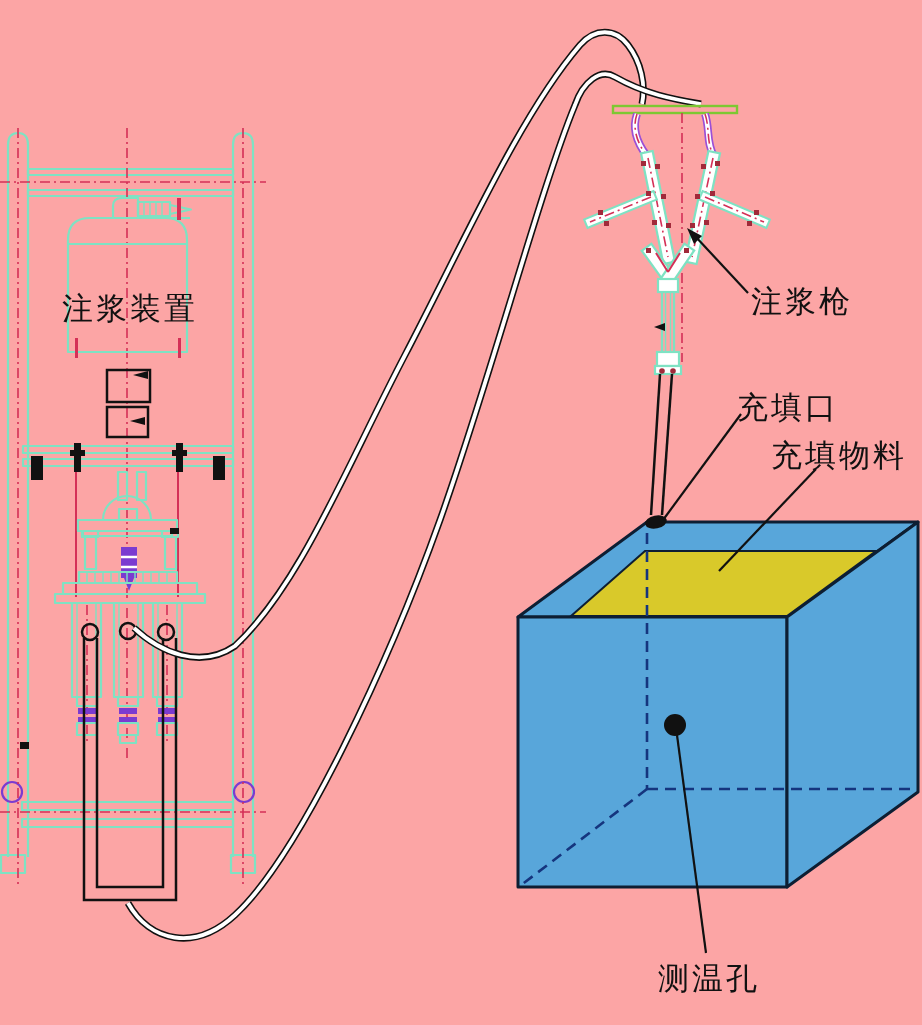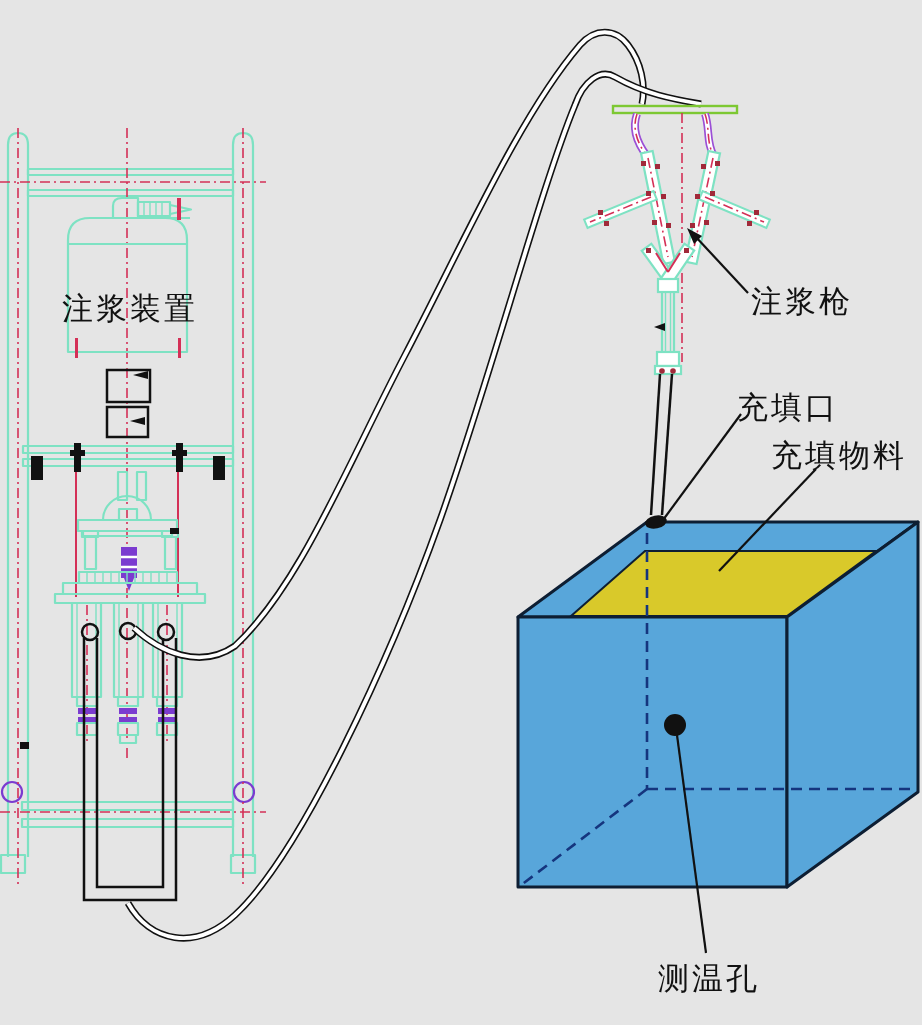--- a/index.html
+++ b/index.html
@@ -1,16 +1,16 @@
 <!DOCTYPE html>
 <html style="--machine-cyan: #7ee2c3; --centerline-red: #d43057; --violet: #7b3bd0; --violet-tube: #9b4fd6; --green-bar: #7dc832; --box-blue: #58a6da; --box-yellow: #d9c92a; --box-outline: #0d1e33; --hidden-edge: #15357e; --bolt-red: #a12a3a; --ink: #111111;"><head>
 <meta charset="utf-8">
 <style>
   html,body{margin:0;padding:0;background:#ffffff;}
-  .stage{position:relative;width:922px;height:1025px;background:#e5e5e5;overflow:hidden;
+  .stage{position:relative;width:922px;height:1025px;background:#fca5a5;overflow:hidden;
          font-family:"Liberation Serif", serif;}
   svg{display:block}
   
   .cy   {fill:none;stroke:var(--machine-cyan);stroke-width:2.2;stroke-linejoin:round;}
   .cyt  {fill:none;stroke:var(--machine-cyan);stroke-width:1.4;}
   .cyw  {fill:#ffffff;stroke:var(--machine-cyan);stroke-width:2.2;}
   .rd   {fill:none;stroke:var(--centerline-red);stroke-width:1.6;stroke-dasharray:10 4 2 4;}
   .rds  {fill:none;stroke:var(--centerline-red);stroke-width:2;}
   .rdf  {fill:var(--centerline-red);stroke:none;}
   .ink  {fill:none;stroke:var(--ink);stroke-width:2.5;}

